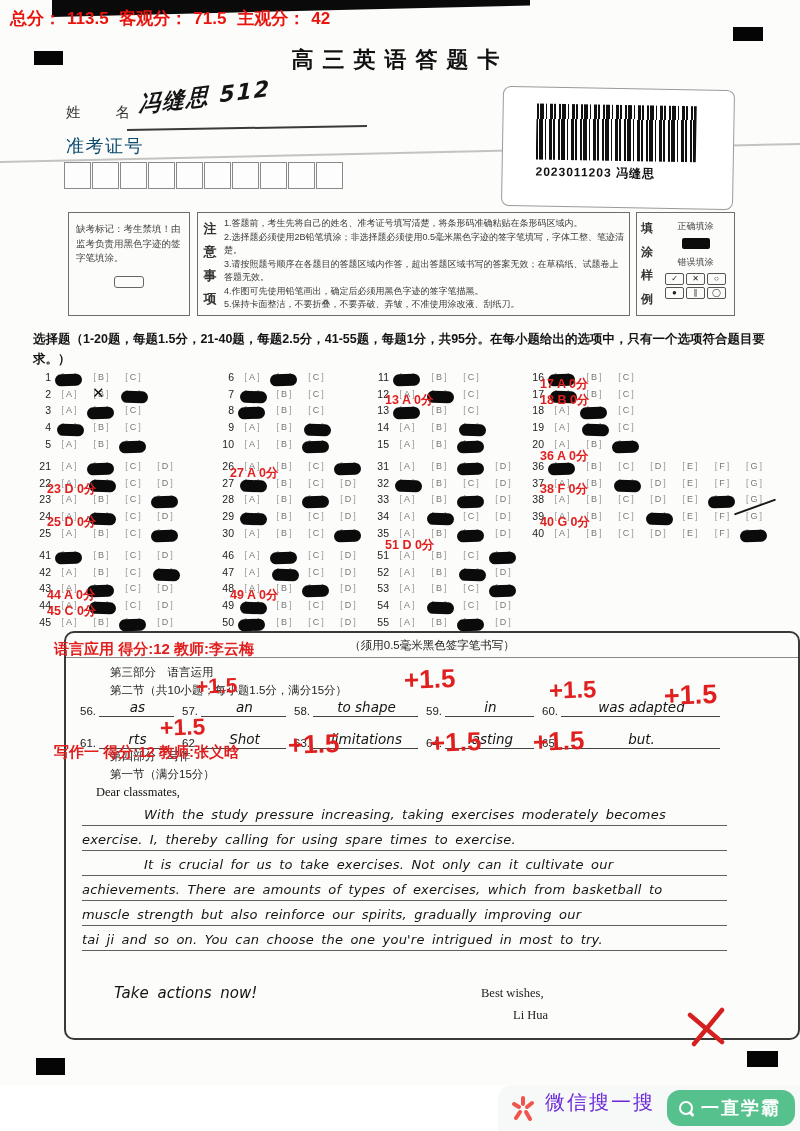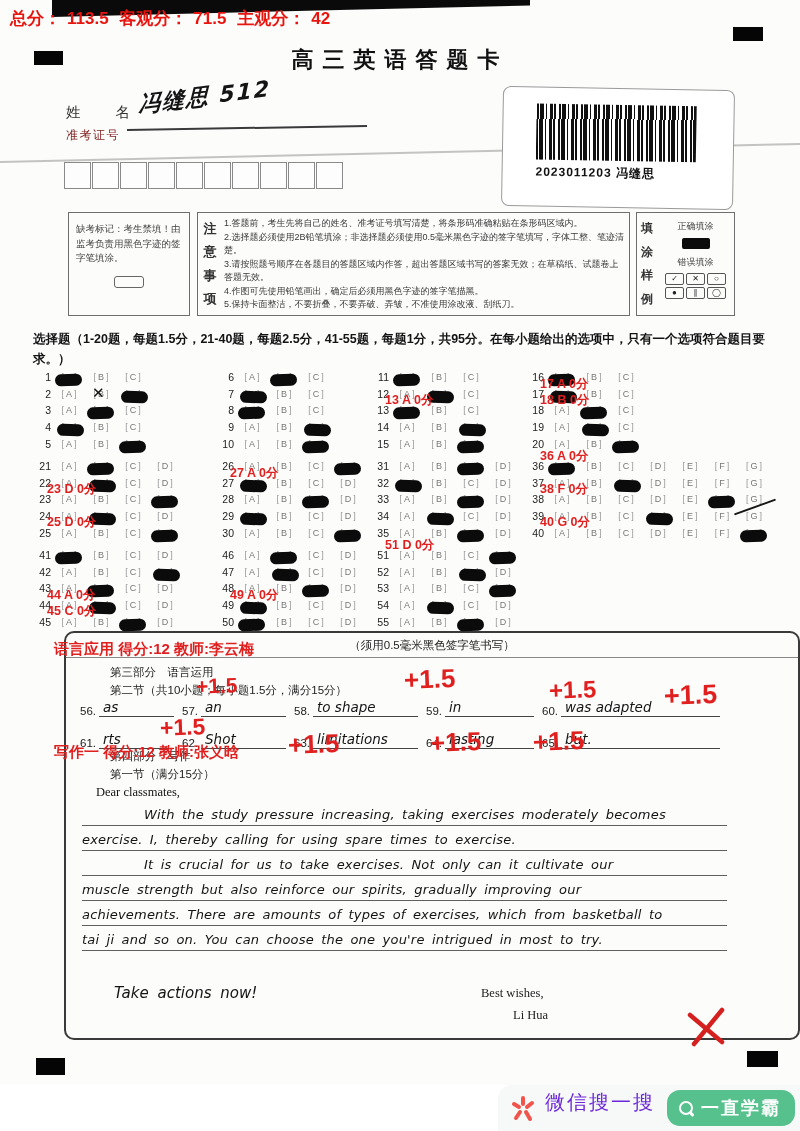--- a/index.html
+++ b/index.html
@@ -16,21 +16,21 @@
   
   .score-line{position:absolute;left:10px;top:7px;font-size:17px;font-weight:bold;color:#e8150f;white-space:nowrap;}
   .score-line span{margin-right:6px;}
   .title{position:absolute;left:0;top:45px;width:100%;text-align:center;font-size:22px;font-weight:bold;
          letter-spacing:9px;color:#111;}
   
   .name-label{position:absolute;left:66px;top:103px;font-size:14.5px;letter-spacing:2px;color:#333;}
   .name-written{position:absolute;left:138px;top:82px;font-size:22px;font-weight:bold;font-style:italic;
                 transform:rotate(-7deg) skewX(-8deg);color:#222;letter-spacing:2px;}
   .name-underline{position:absolute;left:127px;top:127px;width:240px;height:2px;background:#3a3a3a;transform:rotate(-1deg);}
-  .examno-label{position:absolute;left:66px;top:127px;font-size:12px;letter-spacing:1.5px;color:#7f1d1d;}
+  .examno-label{position:absolute;left:66px;top:134px;font-size:18px;letter-spacing:1.5px;color:#0c4a6e;}
   .exam-boxes{position:absolute;left:64px;top:162px;display:flex;}
   .exam-boxes .cell{width:25px;height:25px;border:1px solid #8a8a8a;margin-right:1px;background:#fdfdfd;}
   
   .barcode-region{position:absolute;left:502px;top:88px;width:230px;height:118px;border:1.5px solid #9a9a9a;
                   border-radius:8px;background:#fff;transform:rotate(1deg);}
   .barcode{position:absolute;left:33px;top:16px;width:160px;height:56px;
            background:repeating-linear-gradient(90deg,#101010 0 2px,#fff 2px 3px,#101010 3px 7px,#fff 7px 9px,
            #101010 9px 10px,#fff 10px 13px,#101010 13px 16px,#fff 16px 17px,#101010 17px 19px,#fff 19px 22px);}
   .barcode-text{position:absolute;left:33px;top:76px;font-size:12px;font-weight:bold;letter-spacing:1px;color:#111;}
   
@@ -72,21 +72,21 @@
   
   .lower-box{position:absolute;left:64px;top:631px;width:736px;height:409px;border:2px solid #3a3a3a;
              border-radius:10px;box-sizing:border-box;}
   .box-header{height:25px;text-align:center;font-size:11.5px;color:#222;padding-top:5px;
               border-bottom:1px solid #888;box-sizing:border-box;}
   .box-footer{position:absolute;left:0;bottom:0;width:100%;height:25px;border-top:1px solid #666;
               text-align:center;font-size:10.5px;color:#3a3a3a;letter-spacing:1px;line-height:25px;box-sizing:border-box;}
   .part-title{position:absolute;left:44px;font-size:11.5px;color:#222;}
   .sec-title{position:absolute;left:44px;font-size:11.5px;color:#222;}
   .blank-row{position:absolute;left:14px;display:flex;width:648px;}
-  .blank{display:flex;align-items:flex-end;box-sizing:border-box;padding-right:8px;}
+  .blank{display:flex;align-items:flex-end;box-sizing:border-box;padding-right:8px;text-align:center;}
   .bno{font-size:11.5px;color:#222;margin-right:3px;flex:none;}
   .ans{flex:1;border-bottom:1.2px solid #444;font-size:13.5px;padding:0 2px 1px 4px;white-space:nowrap;}
   .hw{font-family:"DejaVu Sans",sans-serif;font-style:italic;color:#141414;}
   .salutation{position:absolute;left:30px;top:152px;font-family:"Liberation Serif",serif;font-size:12.5px;color:#111;}
   .essay{position:absolute;left:16px;top:168px;width:645px;}
   .essay-line{height:25px;border-bottom:1.3px solid #5f5f5f;font-size:13px;padding-top:6px;
               box-sizing:border-box;white-space:nowrap;overflow:hidden;word-spacing:3px;letter-spacing:.2px;}
   .essay-line.indent{padding-left:62px;}
   .closing{position:absolute;left:48px;top:351px;font-size:15px;word-spacing:4px;}
   .best{position:absolute;left:415px;top:353px;font-family:"Liberation Serif",serif;font-size:12.5px;color:#222;}
@@ -1157,22 +1157,22 @@
       </div>
 
     <div class="part-title" style="top:116px;">第四部分　写作</div>
     <div class="sec-title" style="top:134px;">第一节（满分15分）</div>
     <div class="salutation">Dear classmates,</div>
 
     <div class="essay">
         <div class="essay-line hw indent">With the study pressure increasing, taking exercises moderately becomes</div>
         <div class="essay-line hw">exercise. I, thereby calling for using spare times to exercise.</div>
         <div class="essay-line hw indent">It is crucial for us to take exercises. Not only can it cultivate our</div>
+        <div class="essay-line hw">achievements. There are amounts of types of exercises, which from basketball to</div>
         <div class="essay-line hw">muscle strength but also reinforce our spirits, gradually improving our</div>
-        <div class="essay-line hw">achievements. There are amounts of types of exercises, which from basketball to</div>
         <div class="essay-line hw">tai ji and so on. You can choose the one you're intrigued in most to try.</div>
       </div>
     <div class="closing hw">Take actions now!</div>
     <div class="best">Best wishes,</div>
     <div class="sign">Li Hua</div>
 
   </div>
 
   <div class="red-label" style="left:54px;top:640px;">语言应用 得分:12 教师:李云梅</div>
   <div class="red-label" style="left:54px;top:743px;">写作一 得分:12 教师:张义晗</div>

